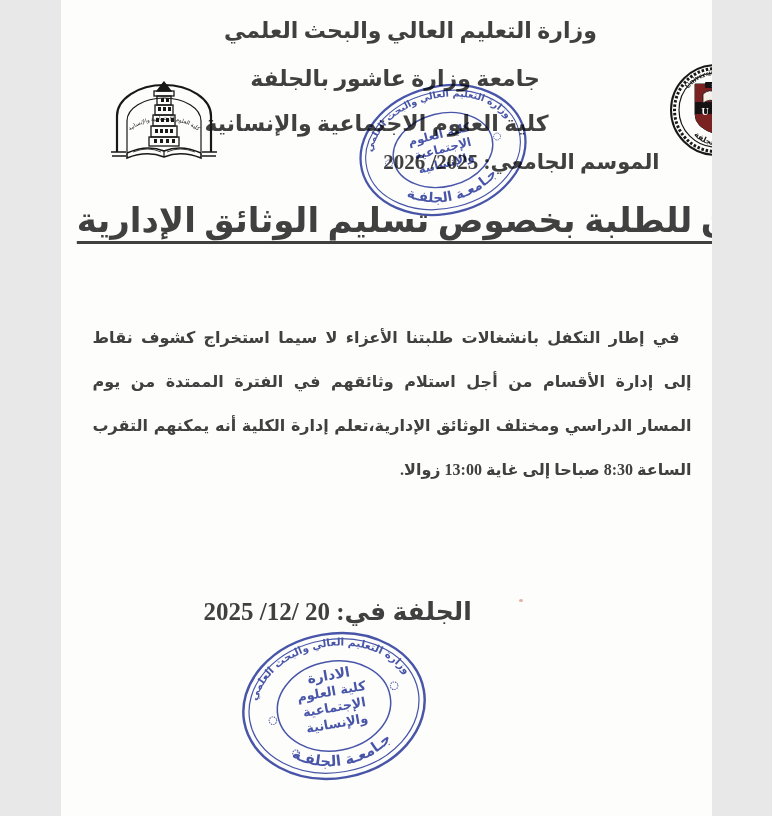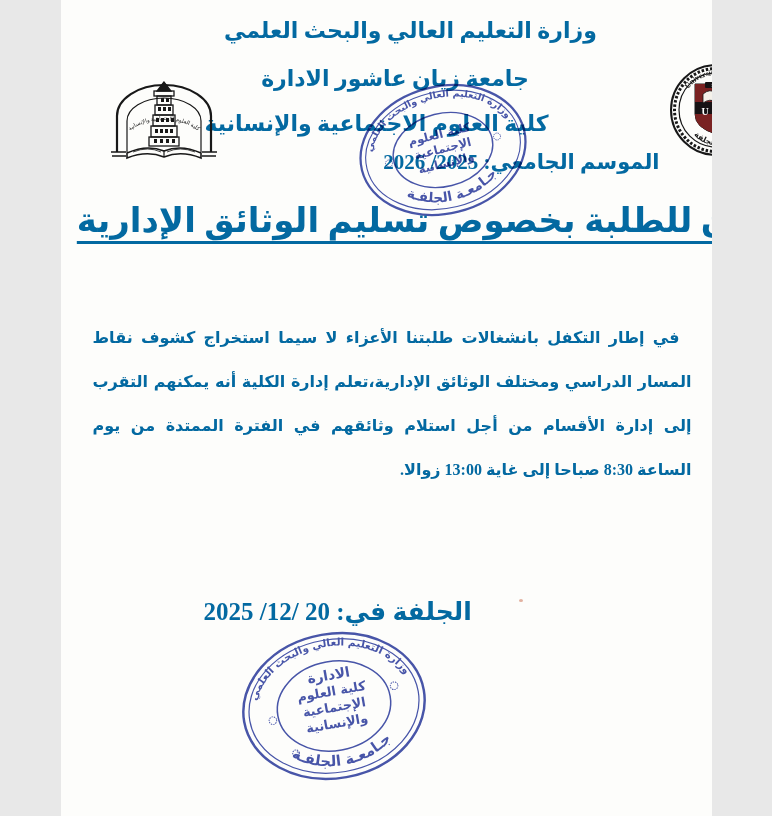--- a/index.html
+++ b/index.html
@@ -4,21 +4,21 @@
 <style>
   html,body{margin:0;padding:0;background:#e8e8e8;}
   .page{
     position:relative;
     width:611px;height:816px;
     margin:0 auto;
     background:#fdfdfb;
     overflow:hidden;
     direction:rtl;
     font-family:"Liberation Serif","DejaVu Sans",serif;
-    color:#0369a1;
+    color:#404040;
     padding-left:40px;
   }
   
   .hline{position:absolute;text-align:center;font-weight:bold;font-size:22px;white-space:nowrap;}
   .h1{top:18px;left:30px;width:640px;}
   .h2{top:66px;left:12px;width:645px;}
   .h3{top:111px;left:0px;width:632px;}
   .season{position:absolute;top:150px;right:52px;font-size:21px;font-weight:bold;white-space:nowrap;}
   
   .title{
@@ -43,21 +43,21 @@
   .logo-right{position:absolute;left:598px;top:62px;width:114px;height:100px;}
   .logo-right svg .latin{font-family:"Liberation Serif",serif;font-weight:bold;}
   .speck{position:absolute;left:458px;top:599px;width:4px;height:3px;border-radius:50%;background:#e2b1a0;}
 </style>
 </head>
 <body>
 
 <div class="page">
 
   <div class="hline h1">وزارة التعليم العالي والبحث العلمي</div>
-  <div class="hline h2">جامعة زيان عاشور الادارة</div>
+  <div class="hline h2">جامعة وزارة عاشور بالجلفة</div>
   <div class="hline h3">كلية العلوم الاجتماعية والإنسانية</div>
   <div class="season">الموسم الجامعي: 2025/ 2026</div>
 
   <div class="logo-left">
     <svg width="106" height="85" viewBox="0 0 106 85">
       <g fill="none" stroke="#181818">
 
         <path d="M6 72 L6 36 A47 31 0 0 1 100 36 L100 72" stroke-width="2.2"></path>
         <path d="M16 72 L16 41 A37 23 0 0 1 90 41 L90 72" stroke-width="1.2"></path>
 
@@ -159,22 +159,22 @@
       <text font-size="15.5" fill="#3a49a5">
         <textPath href="#sBotArcA" startOffset="50%" text-anchor="middle">جـامعـة الجلفـة</textPath>
       </text>
     </svg>
   </div>
 
   <div class="title">إعلان للطلبة بخصوص تسليم الوثائق الإدارية</div>
 
   <div class="bodytext">
     <div class="bline first">في  إطار التكفل بانشغالات طلبتنا الأعزاء لا سيما استخراج كشوف نقاط</div>
+    <div class="bline">إلى إدارة الأقسام  من أجل استلام وثائقهم في الفترة الممتدة من يوم</div>
     <div class="bline">المسار الدراسي ومختلف الوثائق الإدارية،تعلم إدارة الكلية أنه يمكنهم التقرب</div>
-    <div class="bline">إلى إدارة الأقسام  من أجل استلام وثائقهم في الفترة الممتدة من يوم</div>
     <div class="bline last">الساعة 8:30 صباحا إلى غاية 13:00 زوالا.</div>
   </div>
 
   <div class="dateline">الجلفة في: 20 /12/ 2025</div>
   <div class="speck"></div>
 
   <div class="stamp stamp-bottom">
     <svg width="194" height="152" viewBox="0 0 200 160">
       <g fill="none" stroke="#3a49a5">
         <ellipse cx="100" cy="80" rx="96" ry="76" stroke-width="2.6"></ellipse>

